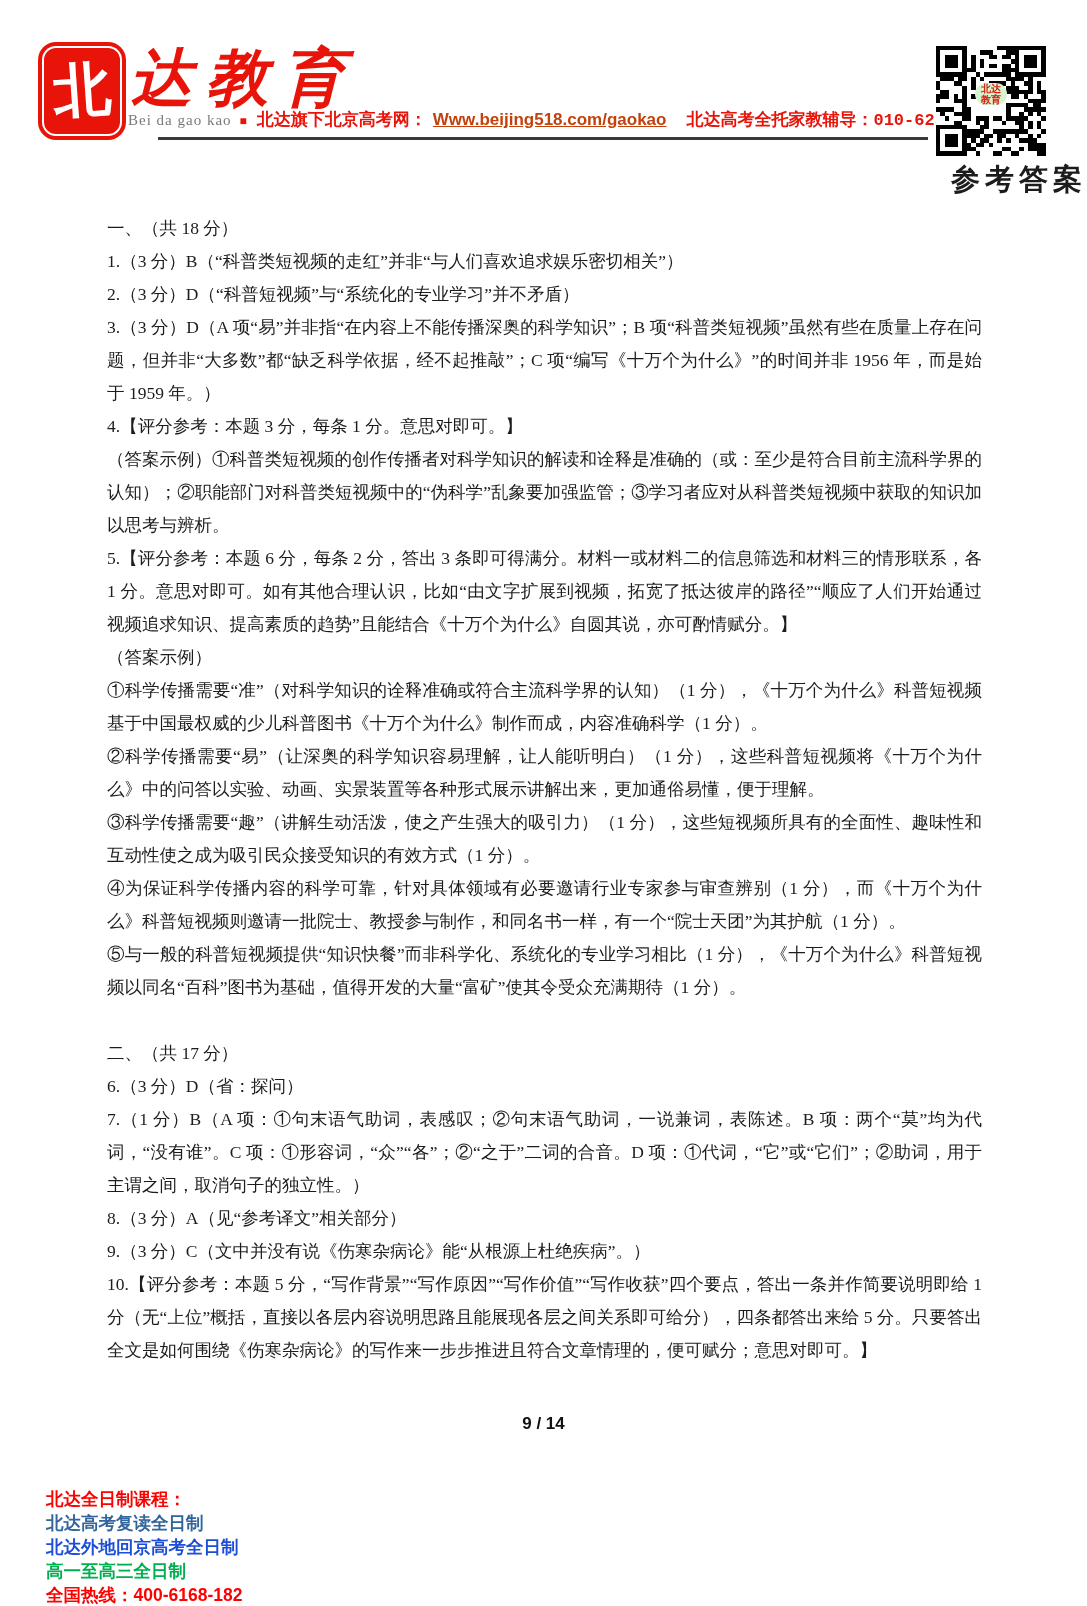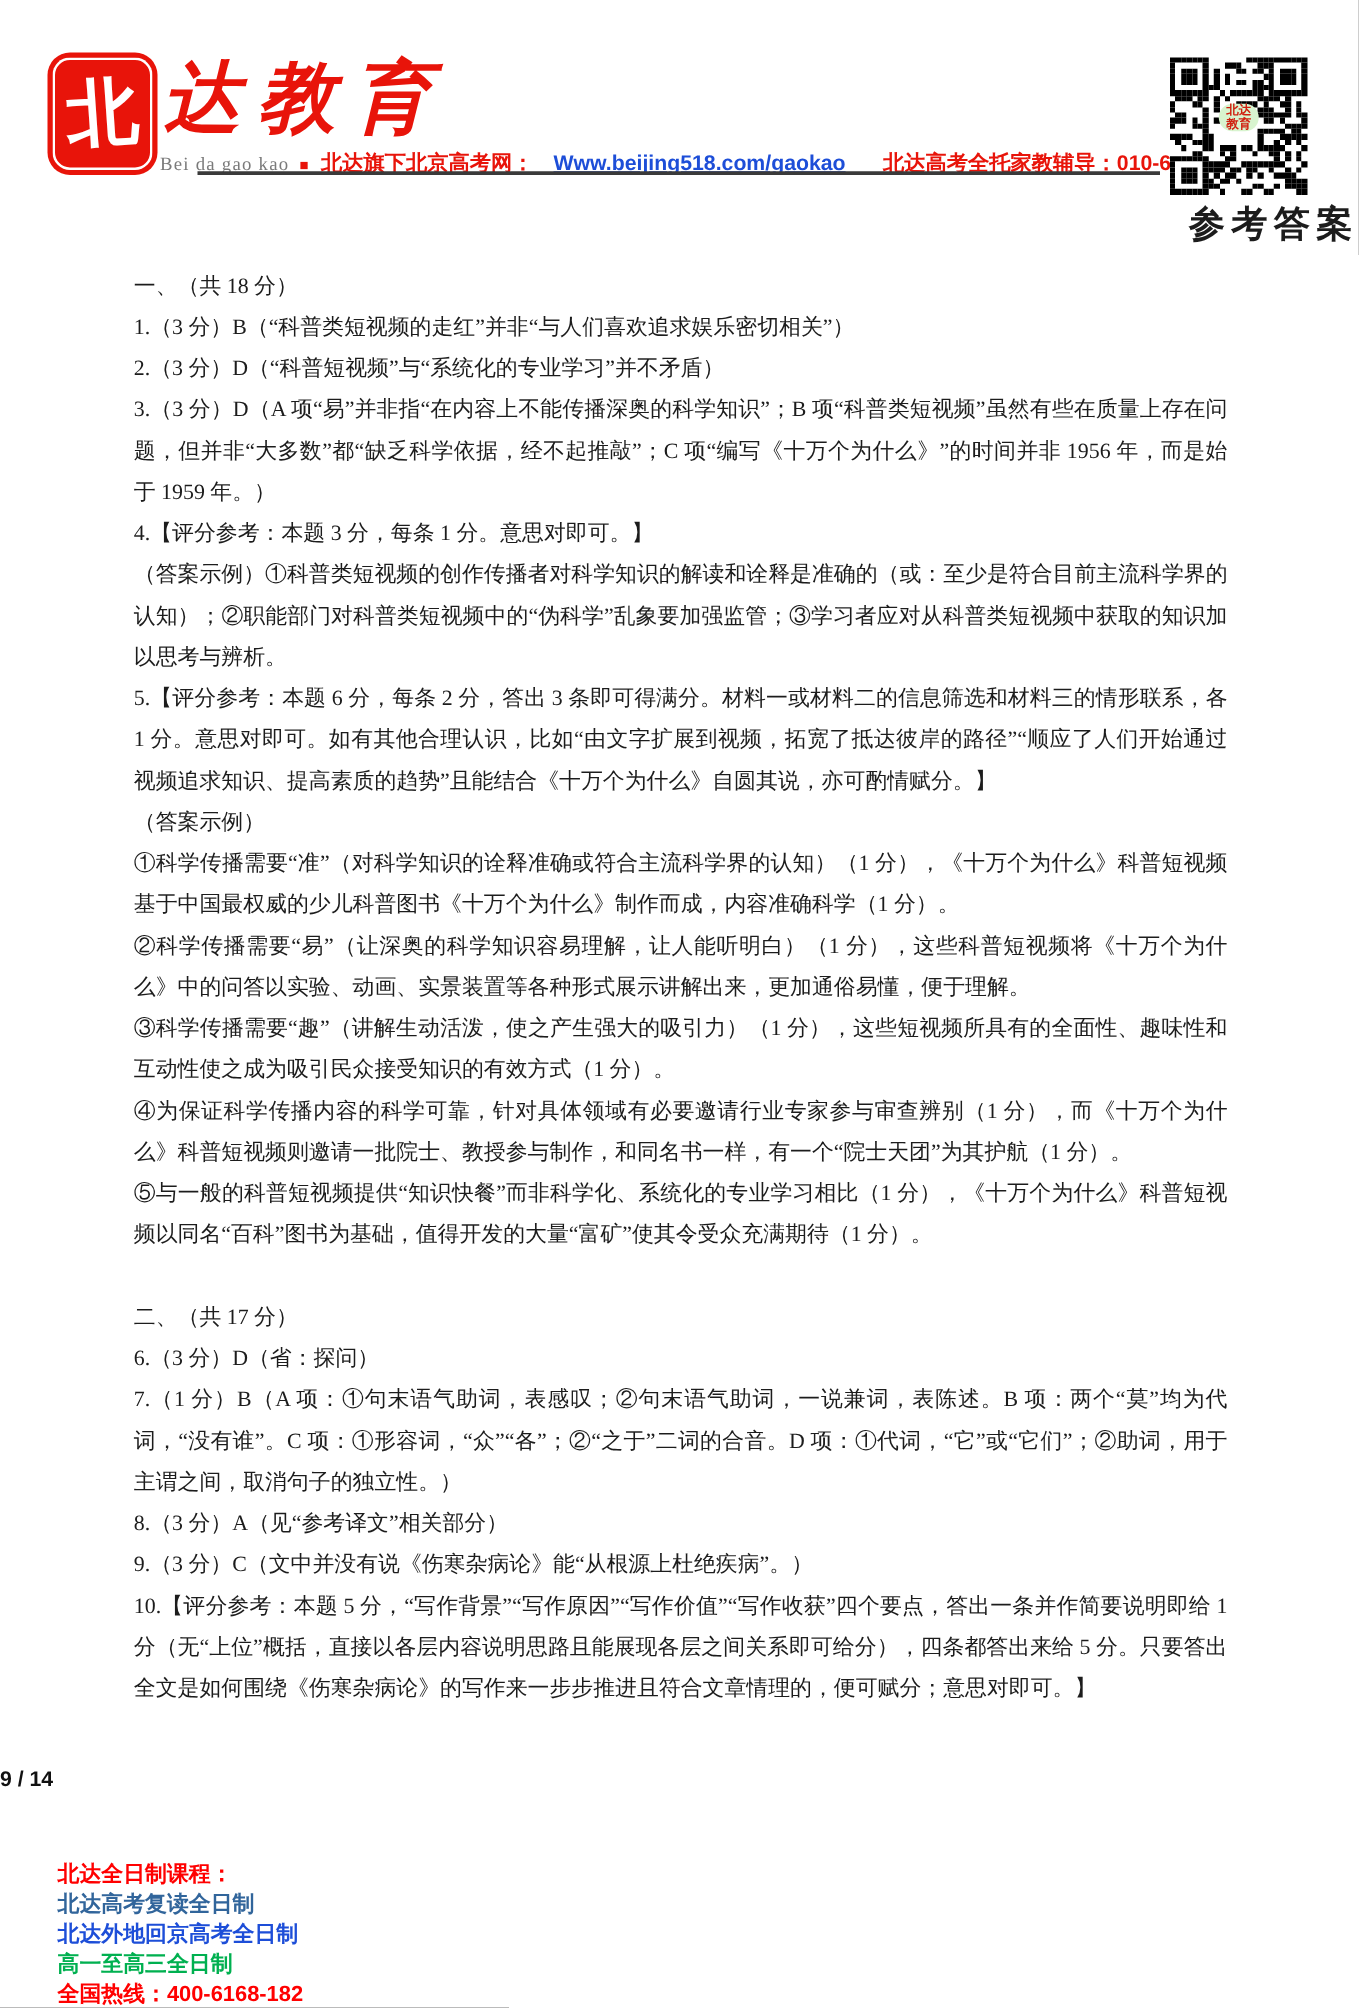--- a/index.html
+++ b/index.html
@@ -23,22 +23,22 @@
     position:absolute; left:130px; top:36px;
     color:#e8140a; font-size:62px; font-weight:bold; letter-spacing:14px;
     font-style:italic; white-space:nowrap;
   }
   .hdr-row {
     position:absolute; left:128px; top:108px; width:800px;
     display:flex; align-items:baseline; white-space:nowrap;
   }
   .tagline { color:#7a7a7a; font-size:15px; letter-spacing:1px; }
   .red-sq { color:#e8140a; font-size:12px; margin:0 10px 0 8px; }
-  .hdr-red { color:#e8140a; font-size:17px; font-weight:bold; font-family:Liberation Sans, sans-serif;margin-top:11px; }
-  .hdr-link { color:#1d4ed8; font-size:17px; font-weight:bold; text-decoration:underline; cursor:pointer; font-family:"Liberation Sans","DejaVu Sans",sans-serif; margin:0 16px; }
+  .hdr-red { color:#e8140a; font-size:17px; font-weight:bold; font-family:Liberation Mono, monospace; }
+  .hdr-link { color:#c2410c; font-size:17px; font-weight:bold; text-decoration:underline; cursor:pointer; font-family:"Liberation Sans","DejaVu Sans",sans-serif; margin:0 6px; }
   .hdr-red2 { margin-left:14px; }
   .hdr-line { position:absolute; left:158px; top:137px; width:770px; height:3px; background:#3a3a3a; }
 
   
   .qr { position:absolute; left:936px; top:46px; width:110px; height:110px; background:#fff; }
   .qr-grid { position:absolute; inset:0; display:grid; grid-template-columns:repeat(25,4.4px); grid-template-rows:repeat(25,4.4px); }
   .qr-grid i { display:block; }
   .qr-grid i.b { background:#000; }
   .qr-logo {
     position:absolute; left:39px; top:37px; width:32px; height:22px;
@@ -54,21 +54,21 @@
   }
   .answers {
     position:absolute; left:107px; top:212px; width:875px;
     font-size:17.5px; line-height:33px; text-align:justify;
   }
   .answers p { margin:0; }
   .answers p.spacer { height:33px; }
 
   
   .page-num {
-    position:absolute; top:1414px; left:0; width:100%; text-align:left;
+    position:absolute; top:1414px; left:0; width:100%; text-align:center;
     font-family:"Liberation Sans","DejaVu Sans",sans-serif;
     font-size:17px; font-weight:bold; color:#111;
   }
 
   
   .footer {
     position:absolute; top:1487px; left:0; width:100%;
     display:flex; justify-content:center; align-items:baseline;
     font-size:17.5px; font-weight:bold; white-space:nowrap;
     font-family:"Liberation Sans","DejaVu Sans",sans-serif;

